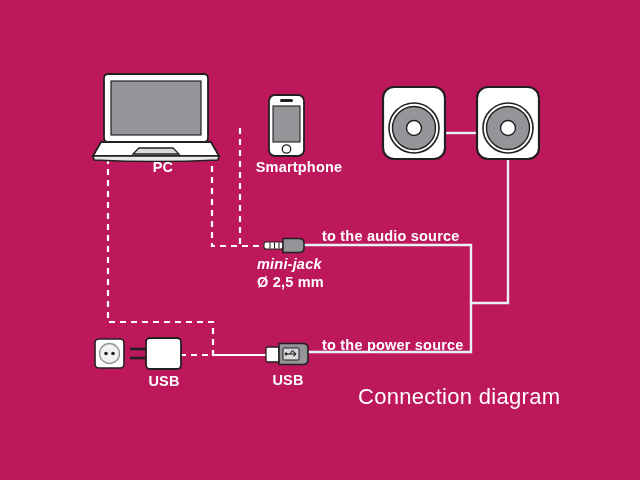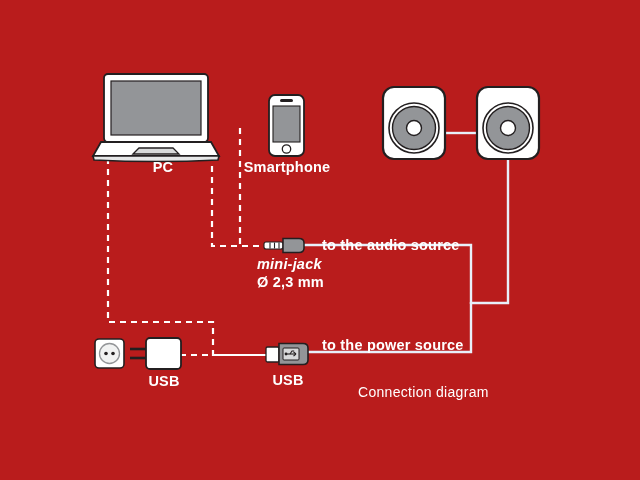--- a/index.html
+++ b/index.html
@@ -4,21 +4,21 @@
 <style>
   html, body {
     margin: 0;
     padding: 0;
     background: #ffffff;
   }
   #stage {
     position: relative;
     width: 640px;
     height: 480px;
-    background: #b91c1c;
+    background: #be185d;
     overflow: hidden;
     font-family: "Liberation Sans", sans-serif;
   }
   #diagram-svg {
     position: absolute;
     left: 0;
     top: 0;
     width: 640px;
     height: 480px;
     display: block;
@@ -35,21 +35,21 @@
   }
   .lbl.center {
     text-align: center;
   }
   #title-text {
     position: absolute;
     left: 358px;
     top: 384px;
     color: #ffffff;
     font-family: "Liberation Sans", sans-serif;
-    font-size: 14px;
+    font-size: 22px;
     font-weight: 400;
     letter-spacing: 0.3px;
     white-space: nowrap;
   }
 </style>
 </head>
 <body>
 
 <div id="stage">
 
@@ -134,28 +134,28 @@
     <g>
       <line x1="130" y1="349" x2="147" y2="349" stroke="#231f20" stroke-width="2.6"></line>
       <line x1="130" y1="358" x2="147" y2="358" stroke="#231f20" stroke-width="2.6"></line>
       <rect x="146" y="338" width="35" height="31" rx="4" ry="4" fill="#ffffff" stroke="#231f20" stroke-width="1.8"></rect>
     </g>
 
   </svg>
 
   <div class="lbl center" style="left:118px; top:158px; width:90px;">PC</div>
 
-  <div class="lbl center" style="left:232px; top:158px; width:110px;">Smartphone</div>
+  <div class="lbl center" style="left:244px; top:158px; width:110px;">Smartphone</div>
 
   <div class="lbl" style="left:257px; top:255px;font-style:italic;">mini-jack</div>
-  <div class="lbl" style="left:257px; top:273px;">Ø 2,3 mm</div>
+  <div class="lbl" style="left:257px; top:273px;">Ø 2,5 mm</div>
 
   <div class="lbl center" style="left:118px; top:372px; width:92px;">USB</div>
 
   <div class="lbl center" style="left:243px; top:371px; width:90px;">USB</div>
 
-  <div class="lbl" style="left:322px; top:236px;">to the audio source</div>
+  <div class="lbl" style="left:322px; top:227px;">to the audio source</div>
 
   <div class="lbl" style="left:322px; top:336px;">to the power source</div>
 
   <div id="title-text">Connection diagram</div>
 
 </div>
 
 </body></html>

